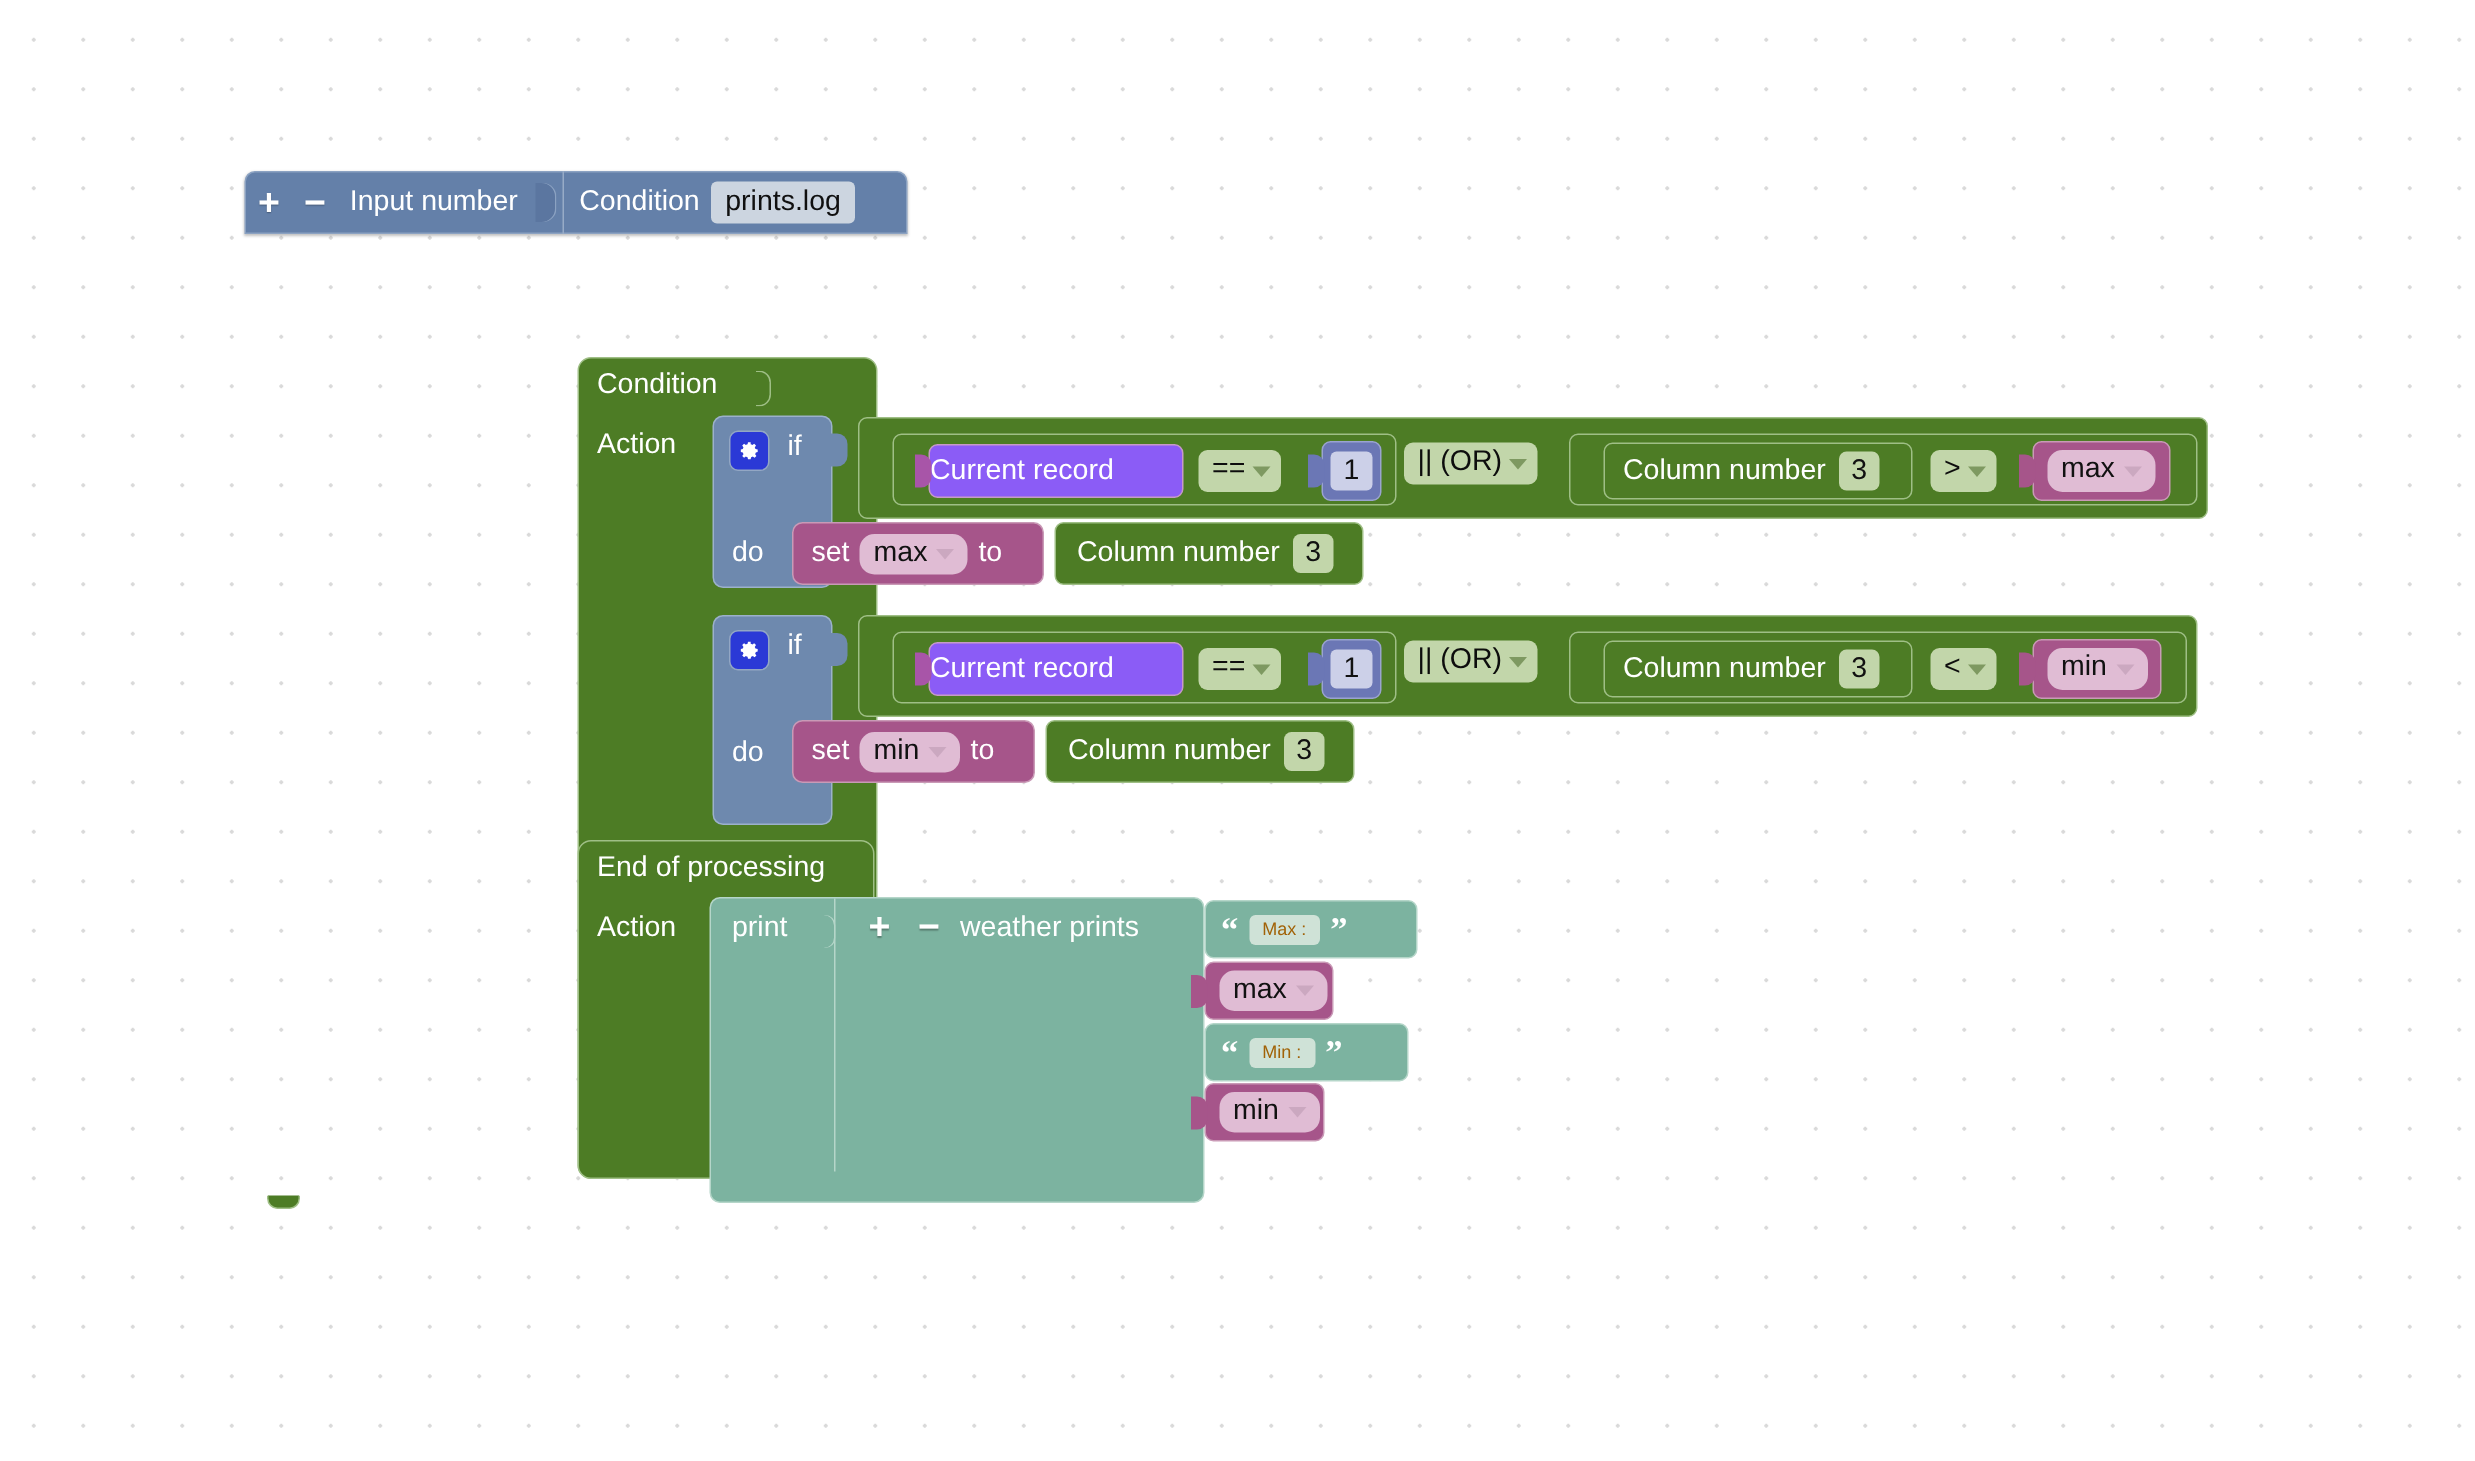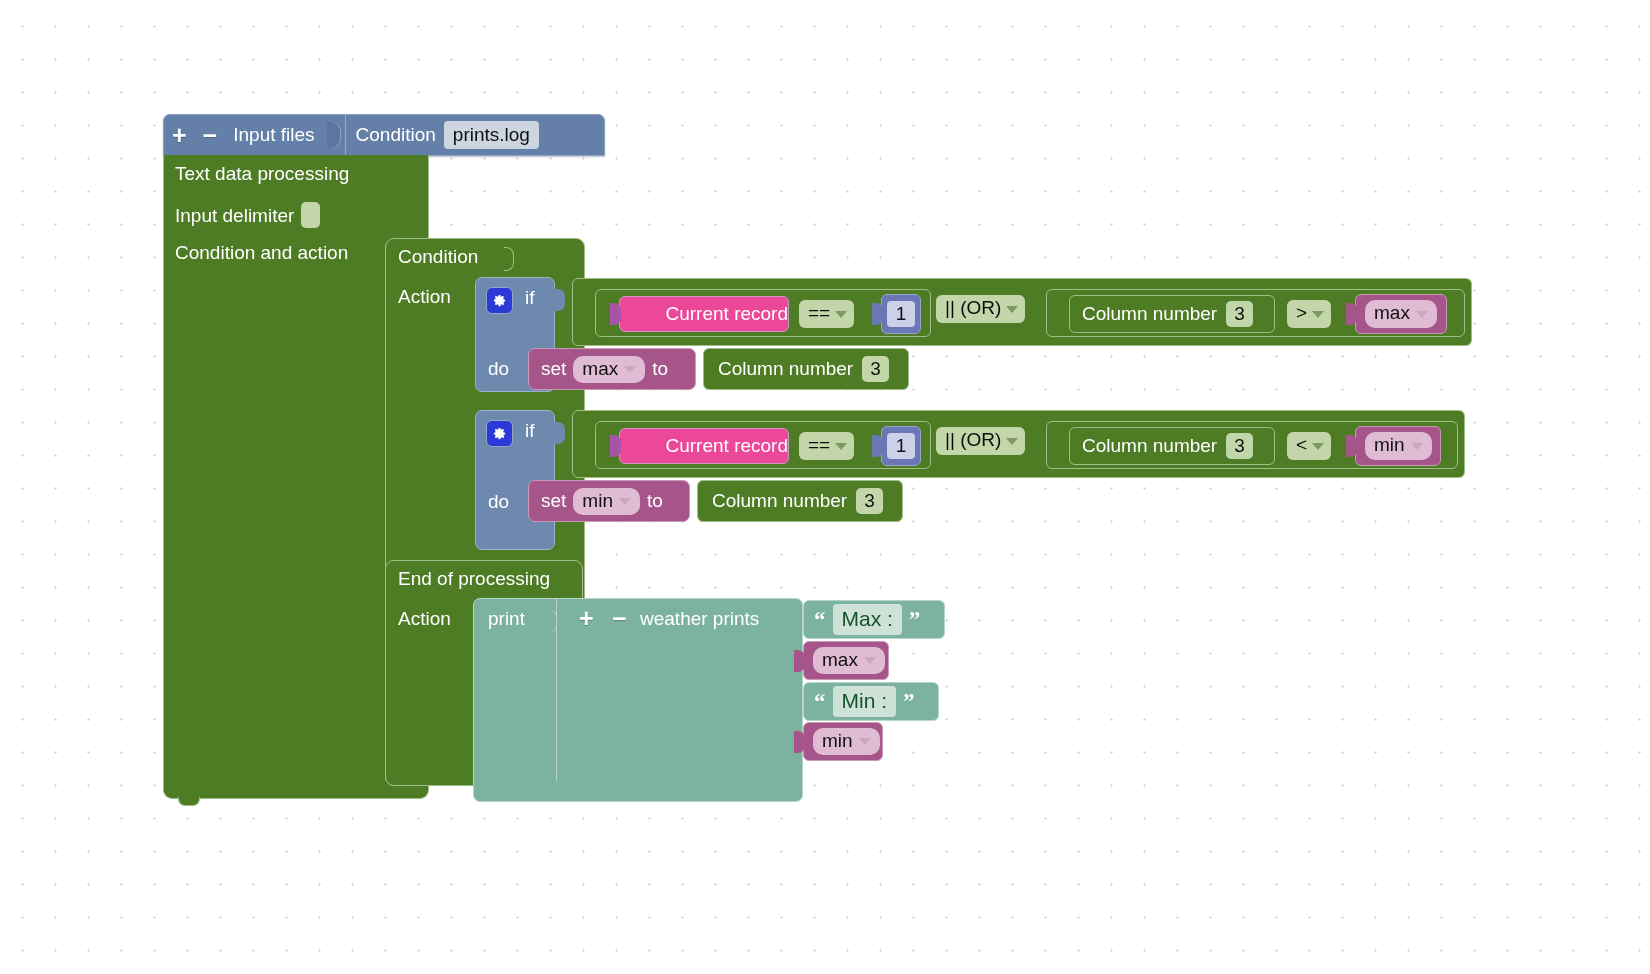--- a/index.html
+++ b/index.html
@@ -98,23 +98,23 @@
   .caret.light{border-top-color:#cba8c0;}
 
   
   .numfield{
     background:#c2d6aa;color:#111;border-radius:5px;font-size:19px;
     padding:1px 8px 2px;margin-left:9px;line-height:1.25;
   }
 
   
   .var{
-    position:absolute;background:#ec4899;border:1px solid #c79ac7;
+    position:absolute;background:#8b5cf6;border:1px solid #c79ac7;
     border-radius:6px;box-sizing:border-box;display:flex;align-items:center;
-    justify-content:flex-end;
+    justify-content:flex-start;
   }
   .var .t{color:#fff;font-size:19px;white-space:nowrap;}
 
   
   .pvar{
     position:absolute;background:#a6558a;border:1px solid #c99ab6;
     border-radius:6px;box-sizing:border-box;display:flex;align-items:center;
   }
   .pvar .pill{
     background:#e0bcd4;color:#111;border-radius:10px;font-size:19px;
@@ -150,21 +150,21 @@
 
   
   .strblk{
     position:absolute;background:#7cb3a0;border:1px solid #b5d6c9;
     border-radius:6px;box-sizing:border-box;display:flex;align-items:center;gap:7px;
     padding:0 10px;
   }
   .quote{color:#fff;font-size:23px;font-weight:bold;line-height:0.6;
          font-family:"Liberation Serif", serif;}
   .strblk .sfield{
-    background:#cfe2d7;color:#14532d;border-radius:4px;font-size:21px;
+    background:#cfe2d7;color:#a16207;border-radius:4px;font-size:12px;
     padding:2px 9px 3px;line-height:1.25;
   }
 
   
   .nub{position:absolute;width:11px;height:22px;border-radius:0 7px 7px 0;}
   .nub-p{background:#a855a8;}
   .nub-k{background:#a6558a;}
   .nub-b{background:#6b77b5;}
   .nub-t{background:#7cb3a0;}
   .socket{
@@ -173,34 +173,27 @@
   }
 </style>
 </head>
 <body>
 
 <div class="ws">
 
   <div class="blk-top">
     <span class="mut-btn">+</span>
     <span class="mut-btn">−</span>
-    <span class="lbl">Input files</span>
+    <span class="lbl">Input number</span>
     <span class="notch-in"></span>
     <span class="vdiv"></span>
     <span class="lbl" style="margin-left:0;margin-right:8px;">Condition</span>
     <span class="fieldbox">prints.log</span>
   </div>
 
-  <div class="green-body">
-    <span class="glbl" style="left:11px;top:8px;">Text data processing</span>
-    <span class="glbl" style="left:11px;top:47px;">
-      <span>Input delimiter</span><span class="delim-field"></span>
-    </span>
-    <span class="glbl" style="left:11px;top:87px;">Condition and action</span>
-  </div>
 
   <div class="cond-stack">
     <span class="stack-lbl" style="left:12px;top:7px;">Condition</span>
     <span class="socket" style="left:118px;top:8px;"></span>
     <span class="stack-lbl" style="left:12px;top:47px;">Action</span>
   </div>
 
   <div class="ctrl" style="left:475px;top:277px;width:80px;height:115px;">
     <span class="gear" style="left:10px;top:9px;">
       <svg width="15" height="15" viewBox="0 0 16 16" aria-hidden="true">

